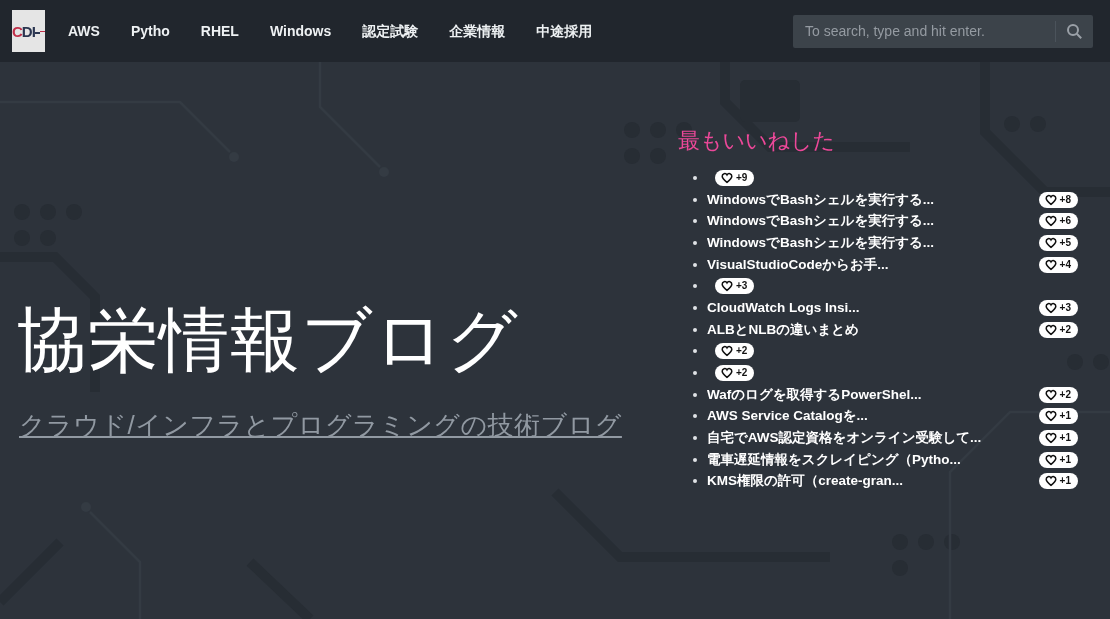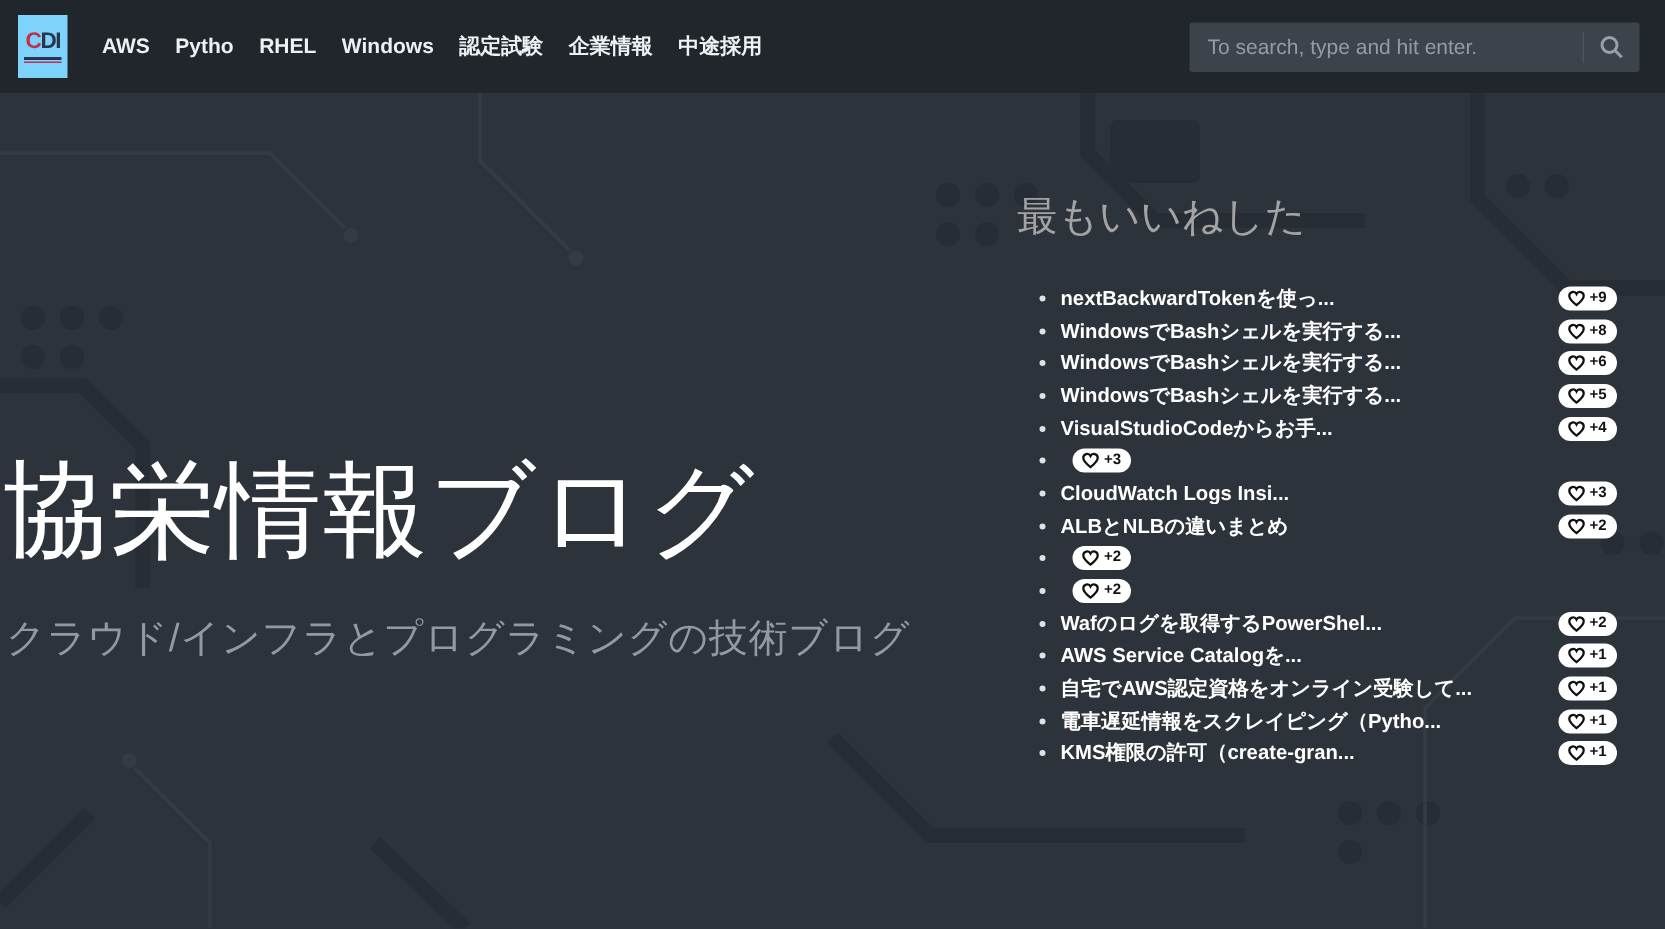--- a/index.html
+++ b/index.html
@@ -14,34 +14,34 @@
   
   .header {
     position: relative; z-index: 3;
     display: flex; align-items: center;
     height: 62px;
     background: #21262d;
     padding: 0 17px 0 12px;
   }
   .logo {
     width: 33px; height: 42px;
-    background: #7dd3fc;
-    display: flex; flex-direction: column;
+    background: #e5e5e5;
+    display: flex; flex-direction: row;
     align-items: center; justify-content: center;
     margin-right: 23px;
     cursor: pointer;
     flex: none;
   }
   .logo-text { font-size: 15px; font-weight: bold; line-height: 1; letter-spacing: -1px; }
   .logo-p1 { color: #c1304a; }
   .logo-p2 { color: #2a3550; }
   .logo-sub { width: 25px; height: 2px; margin-top: 3px; background: #2a3550; }
   .logo-sub2 { width: 25px; height: 1px; margin-top: 1px; background: #c1304a; }
 
-  .nav ul { display: flex; gap: 17px; list-style: none; margin: 0; padding: 0; }
+  .nav ul { display: flex; gap: 31px; list-style: none; margin: 0; padding: 0; }
   .nav a {
     color: #eef1f3; font-size: 14px; font-weight: 700;
     text-decoration: none; cursor: pointer; white-space: nowrap;
   }
 
   .search {
     margin-left: auto;
     display: flex; align-items: center;
     width: 300px; height: 33px;
     background: #3c434a; border-radius: 2px;
@@ -57,35 +57,36 @@
     width: 38px; height: 21px; flex: none;
     display: flex; align-items: center; justify-content: center;
     border-left: 1px solid #4b535b;
     cursor: pointer;
   }
 
   
   .hero { position: relative; height: 557px; overflow: hidden; }
   .circuit { position: absolute; left: 0; top: 0; }
 
-  .hero-copy { position: absolute; left: 2px; top: 242px; z-index: 2; }
+  .hero-copy { position: absolute; left: 17px; top: 242px; z-index: 2; }
   .hero-title {
     margin: 0; color: #ffffff;
     font-size: 70px; font-weight: 500; line-height: 1.05; letter-spacing: 1px;
     white-space: nowrap;
   }
   .hero-subtitle {
     margin: 30px 16px 0 2px; color: #9199a2;
     font-size: 26px; font-weight: 400; letter-spacing: 0.5px;
     white-space: nowrap;
+    text-decoration: underline;
   }
 
   
   .widget { position: absolute; left: 678px; top: 64px; width: 400px; z-index: 2; }
-  .widget-title { margin: 0 0 26px 0; color: #a3a3a3; font-size: 27px; font-weight: 500; }
+  .widget-title { margin: 0 0 11px 0; color: #ec4899; font-size: 22px; font-weight: 500; }
   .widget ul { list-style: none; margin: 0; padding: 0; }
   .widget li { display: flex; align-items: center; height: 21.7px; cursor: pointer; }
   .bullet {
     width: 4px; height: 4px; border-radius: 50%;
     background: #dfe3e6; margin: 0 10px 0 15px; flex: none;
   }
   .item-title {
     color: #ffffff; font-size: 13.5px; font-weight: 600;
     white-space: nowrap; overflow: hidden; flex: 1;
   }
@@ -183,21 +184,20 @@
   <div class="hero-copy">
     <h1 class="hero-title">協栄情報ブログ</h1>
     <p class="hero-subtitle">クラウド/インフラとプログラミングの技術ブログ</p>
   </div>
 
   <aside class="widget">
     <h2 class="widget-title">最もいいねした</h2>
     <ul id="liked-list">
   <li>
     <span class="bullet"></span>
-    <span class="item-title">nextBackwardTokenを使っ...</span>
     <span class="like-badge">
       <svg width="12" height="12" viewBox="0 0 12 12">
         <path d="M6 10.4 C3.1 8.1 1.2 6.3 1.2 4.3 A2.55 2.55 0 0 1 6 3 A2.55 2.55 0 0 1 10.8 4.3 C10.8 6.3 8.9 8.1 6 10.4 Z" fill="none" stroke="#101010" stroke-width="1.5"></path>
       </svg>
       <span class="like-count">+9</span>
     </span>
   </li>
 
   <li>
     <span class="bullet"></span>

